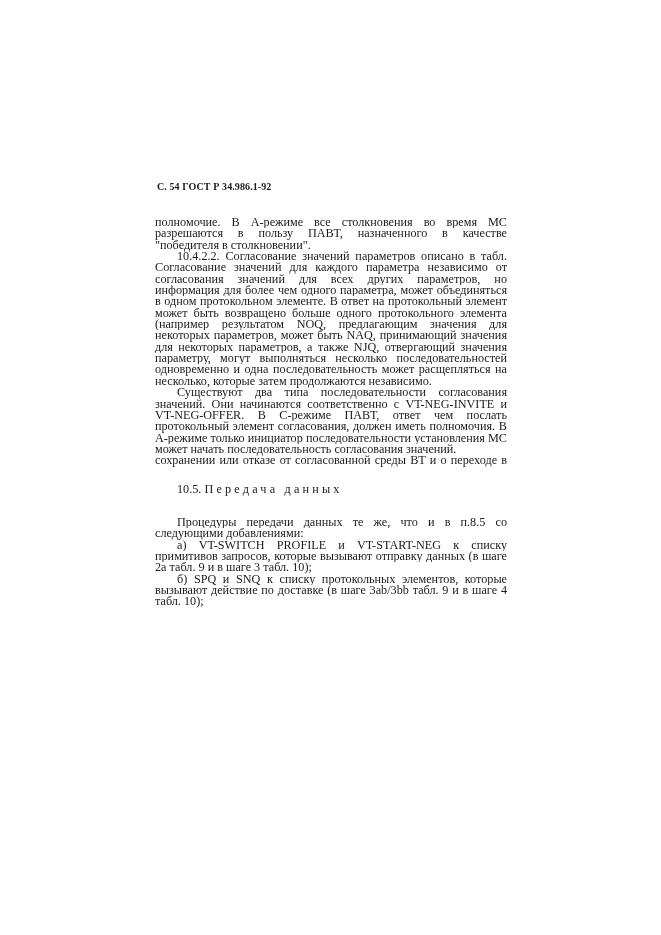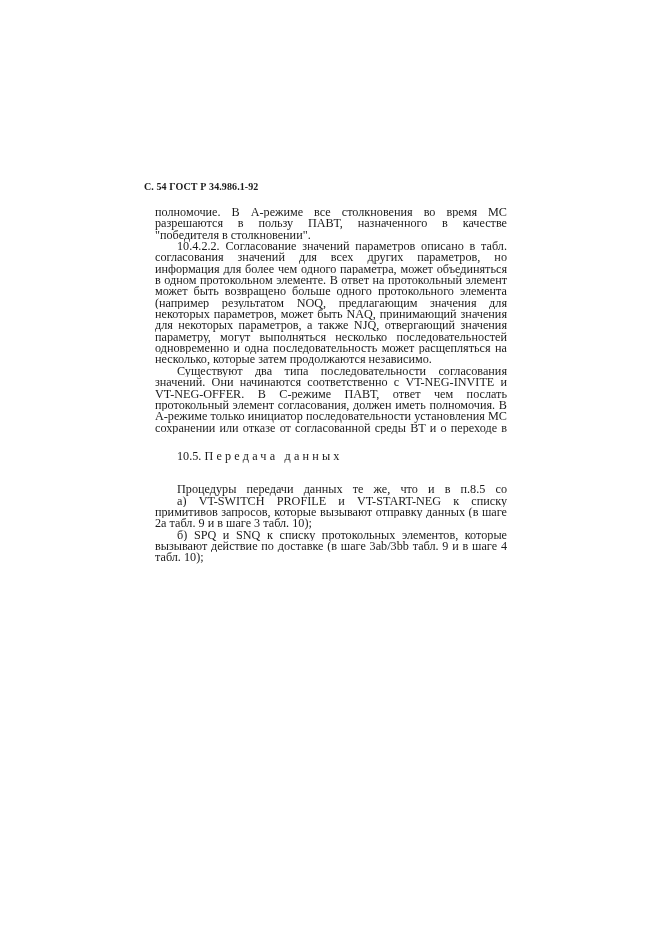--- a/index.html
+++ b/index.html
@@ -10,31 +10,31 @@
     body {
       width: 661px;
       height: 935px;
       position: relative;
       overflow: hidden;
       font-family: "Liberation Serif", "DejaVu Serif", serif;
       color: #1a1a1a;
     }
     .page-header {
       position: absolute;
-      left: 144px;
+      left: 157px;
       top: 181px;
       font-size: 10px;
       font-weight: bold;
       letter-spacing: 0.1px;
       white-space: nowrap;
     }
     .content {
       position: absolute;
       left: 155px;
-      top: 207px;
+      top: 217px;
       width: 352px;
       font-size: 12.2px;
       line-height: 11.35px;
     }
     .line {
       display: block;
       white-space: nowrap;
       height: 11.35px;
     }
     .just {
@@ -65,55 +65,58 @@
 <div class="content">
 
   <div>
     <span class="line just">полномочие. В А-режиме все столкновения во время МС</span>
     <span class="line just">разрешаются в пользу ПАВТ, назначенного в качестве</span>
     <span class="line">"победителя в столкновении".</span>
   </div>
 
   <div>
     <span class="line just indent">10.4.2.2. Согласование значений параметров описано в табл. 21.</span>
+    <span class="line just">Согласование значений для каждого параметра независимо от</span>
     <span class="line just">согласования значений для всех других параметров, но</span>
     <span class="line just">информация для более чем одного параметра, может объединяться</span>
     <span class="line just">в одном протокольном элементе. В ответ на протокольный элемент</span>
     <span class="line just">может быть возвращено больше одного протокольного элемента</span>
     <span class="line just">(например результатом NOQ, предлагающим значения для</span>
     <span class="line just">некоторых параметров, может быть NAQ, принимающий значения</span>
     <span class="line just">для некоторых параметров, а также NJQ, отвергающий значения</span>
     <span class="line just">параметру, могут выполняться несколько последовательностей</span>
     <span class="line just">одновременно и одна последовательность может расщепляться на</span>
     <span class="line">несколько, которые затем продолжаются независимо.</span>
   </div>
 
   <div>
     <span class="line just indent">Существуют два типа последовательности согласования</span>
     <span class="line just">значений. Они начинаются соответственно с VT-NEG-INVITE и</span>
     <span class="line just">VT-NEG-OFFER. В С-режиме ПАВТ, ответ чем послать</span>
     <span class="line just">протокольный элемент согласования, должен иметь полномочия. В</span>
     <span class="line just">А-режиме только инициатор последовательности установления МС</span>
+    <span class="line">может начать последовательность согласования значений.</span>
   </div>
 
   <div>
     <span class="line just">сохранении или отказе от согласованной среды ВТ и о переходе в</span>
   </div>
 
   <div class="gap-md"></div>
 
   <div class="line indent heading">
     <span>10.5.</span>
     <span class="spaced">Передача данных</span>
   </div>
 
   <div class="gap-lg"></div>
 
   <div>
     <span class="line just indent">Процедуры передачи данных те же, что и в п.8.5 со</span>
+    <span class="line">следующими добавлениями:</span>
   </div>
 
   <div>
     <span class="line just indent">а) VT-SWITCH PROFILE и VT-START-NEG к списку</span>
     <span class="line just">примитивов запросов, которые вызывают отправку данных (в шаге</span>
     <span class="line">2а табл. 9 и в шаге 3 табл. 10);</span>
   </div>
 
   <div>
     <span class="line just indent">б) SPQ и SNQ к списку протокольных элементов, которые</span>

